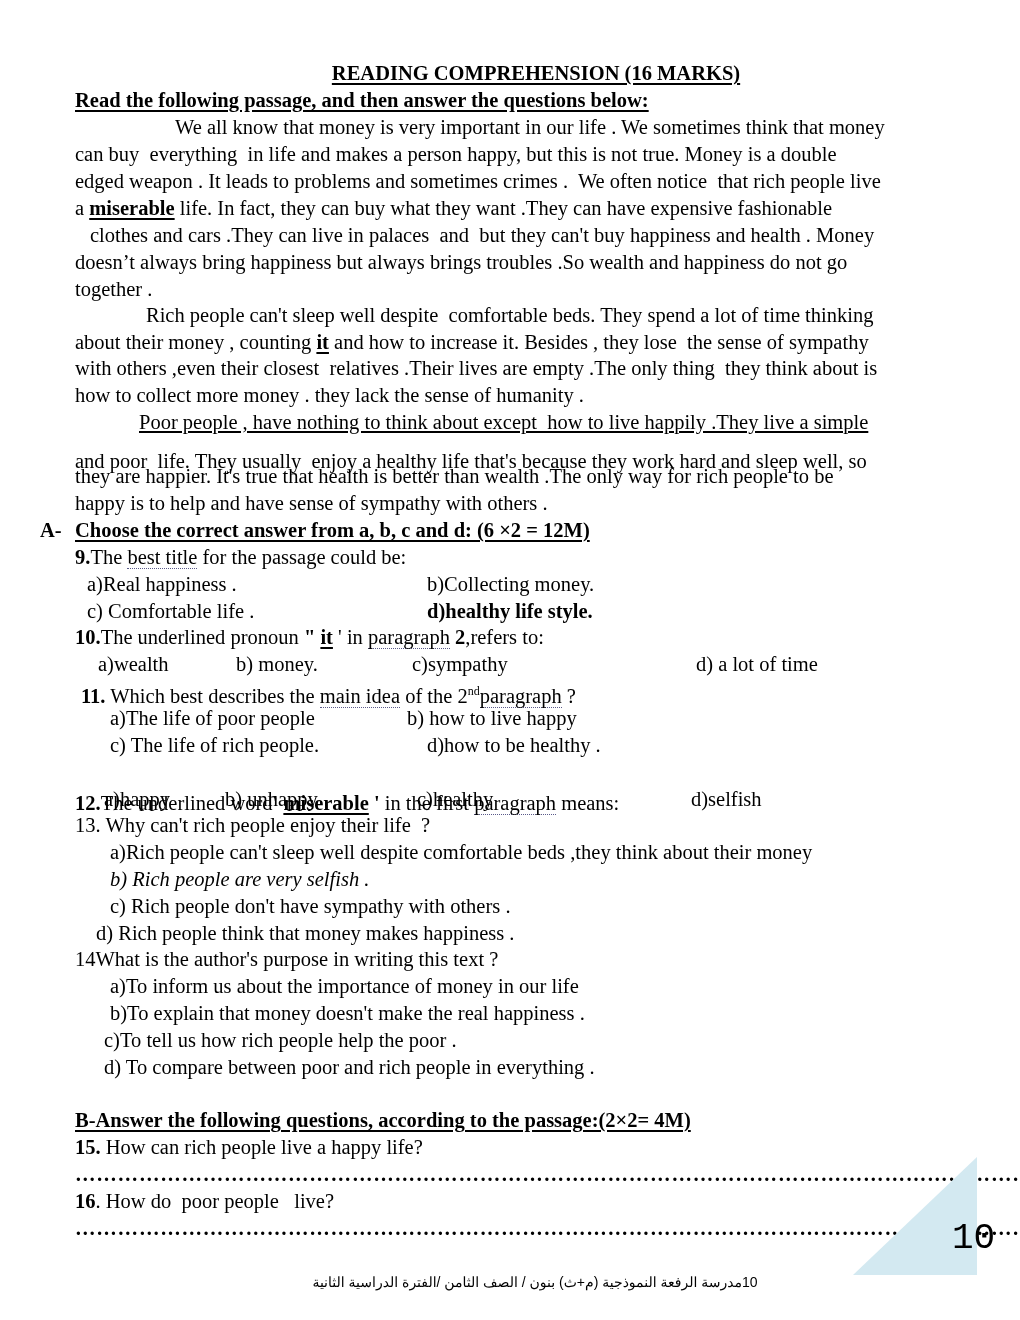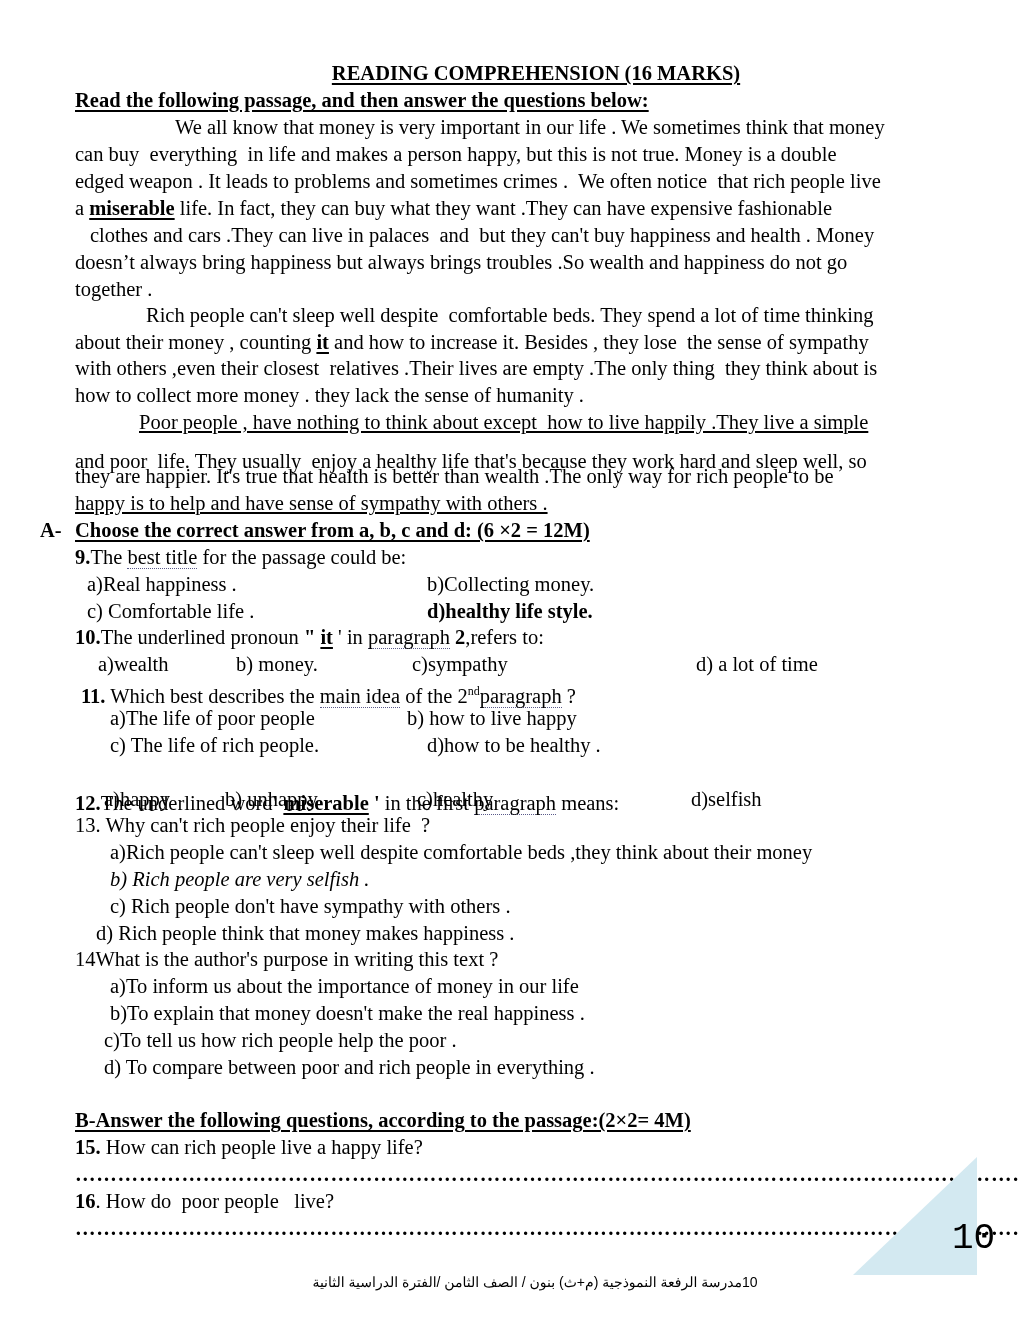--- a/index.html
+++ b/index.html
@@ -40,21 +40,21 @@
   <div class="ln" style="left:146px; top:302px;">Rich people can't sleep well despite  comfortable beds. They spend a lot of time thinking</div>
   <div class="ln" style="left:75px; top:329px;"><span>about their money , counting </span><span class="b u">it</span><span> and how to increase it. Besides , they lose  the sense of sympathy</span></div>
   <div class="ln" style="left:75px; top:355px;">with others ,even their closest  relatives .Their lives are empty .The only thing  they think about is</div>
   <div class="ln" style="left:75px; top:382px;">how to collect more money . they lack the sense of humanity .</div>
 </div>
 
 <div>
   <div class="ln" style="left:139px; top:409px;text-decoration:underline;">Poor people , have nothing to think about except  how to live happily .They live a simple</div>
   <div class="ln" style="left:75px; top:436px;margin-top:12px;">and poor  life. They usually  enjoy a healthy life that's because they work hard and sleep well, so</div>
   <div class="ln" style="left:75px; top:463px;">they are happier. It's true that health is better than wealth .The only way for rich people to be</div>
-  <div class="ln" style="left:75px; top:490px;text-decoration:underline;">happy is to help and have sense of sympathy with others .</div>
+  <div class="ln" style="left:75px; top:490px;">happy is to help and have sense of sympathy with others .</div>
 </div>
 
 <div class="ln b" style="left:40px; top:517px;">A-</div>
 <div class="ln b u" style="left:75px; top:517px;">Choose the correct answer from a, b, c and d: (6 ×2 = 12M)</div>
 
 <div class="ln" style="left:75px; top:544px;"><span class="b">9.</span><span>The </span><span class="dot">best title</span><span> for the passage could be:</span></div>
 <div class="ln" style="left:87px; top:571px;">a)Real happiness .</div>
 <div class="ln" style="left:427px; top:571px;">b)Collecting money.</div>
 <div class="ln" style="left:87px; top:598px;">c) Comfortable life .</div>
 <div class="ln" style="left:427px; top:598px;font-weight:bold;">d)healthy life style.</div>

